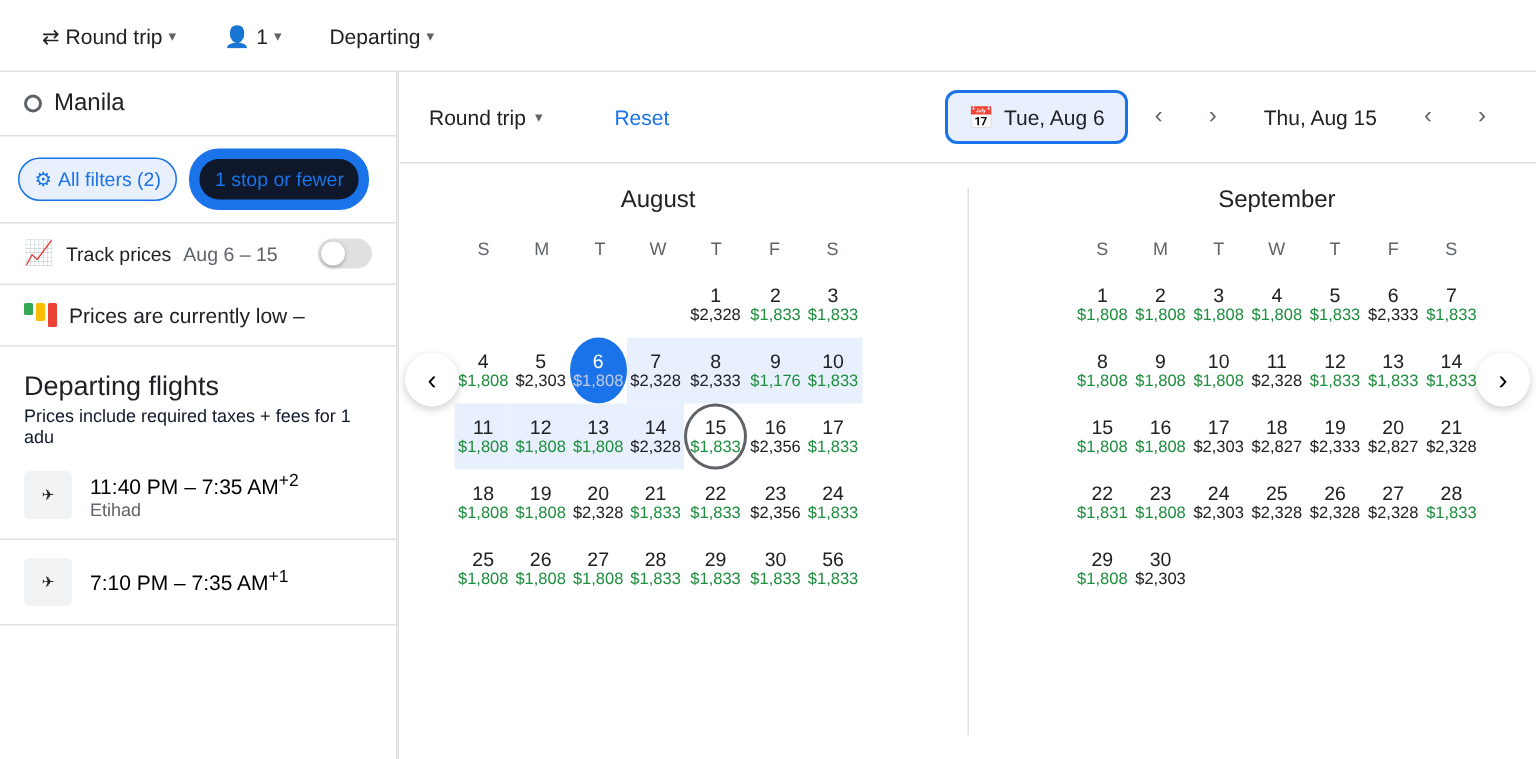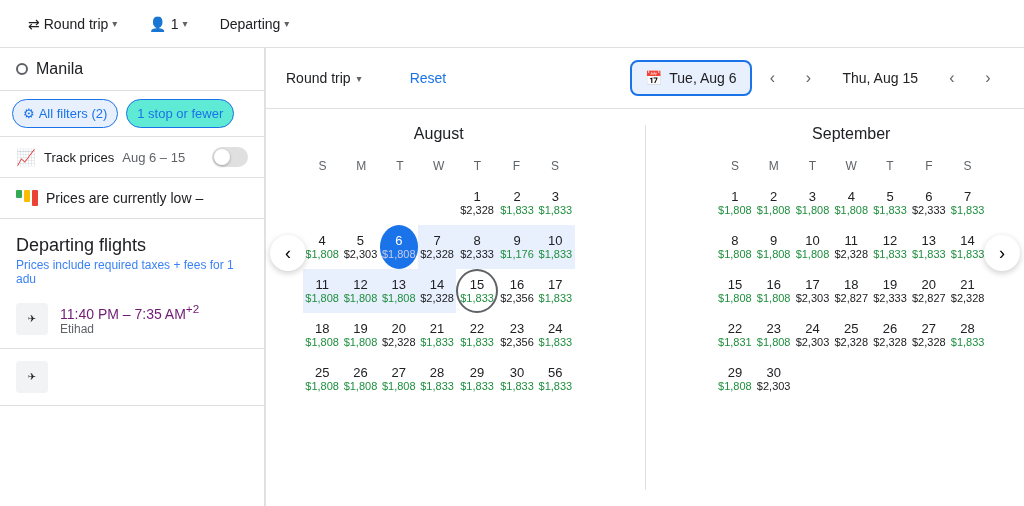--- a/index.html
+++ b/index.html
@@ -33,22 +33,22 @@
       display: flex; align-items: center; padding: 8px 12px; gap: 8px;
       border-bottom: 1px solid #e0e0e0;
     }
     .filter-btn {
       display: flex; align-items: center; gap: 4px; padding: 6px 10px;
       border: 1px solid #dadce0; border-radius: 20px; font-size: 13px;
       background: none; cursor: pointer; color: #202124;
     }
     .filter-btn.active { background: #e8f0fe; border-color: #1a73e8; color: #1a73e8; }
     .stop-btn {
-      padding: 6px 10px; border: 1px solid #d946ef; border-radius: 20px;
-      font-size: 13px; background: #5eead4; cursor: pointer; color: #1a73e8;
+      padding: 6px 10px; border: 7px solid #d946ef; border-radius: 20px;
+      font-size: 13px; background: #0f172a; cursor: pointer; color: #1a73e8;
       border-color: #1a73e8;
     }
     .track-row {
       display: flex; align-items: center; padding: 10px 16px; gap: 8px;
       border-bottom: 1px solid #e0e0e0;
     }
     .track-icon { font-size: 16px; color: #1a73e8; }
     .track-text { font-size: 13px; color: #202124; }
     .track-dates { font-size: 13px; color: #5f6368; }
     .toggle {
@@ -60,31 +60,31 @@
       border-radius: 50%; top: 2px; left: 2px; box-shadow: 0 1px 3px rgba(0,0,0,0.3);
     }
     .prices-low-row {
       display: flex; align-items: center; padding: 12px 16px; gap: 8px;
       border-bottom: 1px solid #e0e0e0;
     }
     .price-indicator { display: flex; gap: 2px; }
     .price-bar { width: 6px; border-radius: 1px; }
     .departing-header { padding: 16px 16px 4px; }
     .departing-title { font-size: 18px; font-weight: 400; color: #202124; }
-    .departing-subtitle { font-size: 12px; color: #3b82f6; margin-top: 2px; }
+    .departing-subtitle { font-size: 12px; color: #0f172a; margin-top: 2px; }
     .flight-item {
       display: flex; align-items: center; padding: 12px 16px; gap: 12px;
       border-bottom: 1px solid #e0e0e0; cursor: pointer;
     }
     .airline-logo-placeholder {
       width: 32px; height: 32px; background: #f1f3f4; border-radius: 4px;
       display: flex; align-items: center; justify-content: center; font-size: 10px;
     }
     .flight-info { flex: 1; }
-    .flight-time { font-size: 14px; font-weight: 500; color: #701a75; }
+    .flight-time { font-size: 14px; font-weight: 500; color: #000000; }
     .flight-airline { font-size: 12px; color: #5f6368; }
 
     
     .calendar-overlay {
       position: absolute; top: 48px; left: 265px; right: 0; bottom: 0;
       background: #fff; z-index: 10; border-left: 1px solid #e0e0e0;
       display: flex; flex-direction: column;
     }
     .cal-header {
       display: flex; align-items: center; padding: 12px 20px; gap: 16px;
@@ -217,20 +217,26 @@
       <div class="airline-logo-placeholder">✈</div>
       <div class="flight-info">
         <div class="flight-time">
           <span>11:40 PM – 7:35 AM</span><sup>+2</sup>
         </div>
         <div class="flight-airline">Etihad</div>
       </div>
     </div>
     <div class="flight-item">
       <div class="airline-logo-placeholder">✈</div>
+      <div class="flight-info">
+        <div class="flight-time">
+          <span>7:10 PM – 7:35 AM</span><sup>+1</sup>
+        </div>
+        <div class="flight-airline"></div>
+      </div>
     </div>
   </div>
 
   <div class="calendar-overlay">
     <div class="cal-header">
       <div class="cal-trip-selector">
         <span>Round trip</span>
         <span class="chevron-down">▾</span>
       </div>
       <button class="reset-btn">Reset</button>

